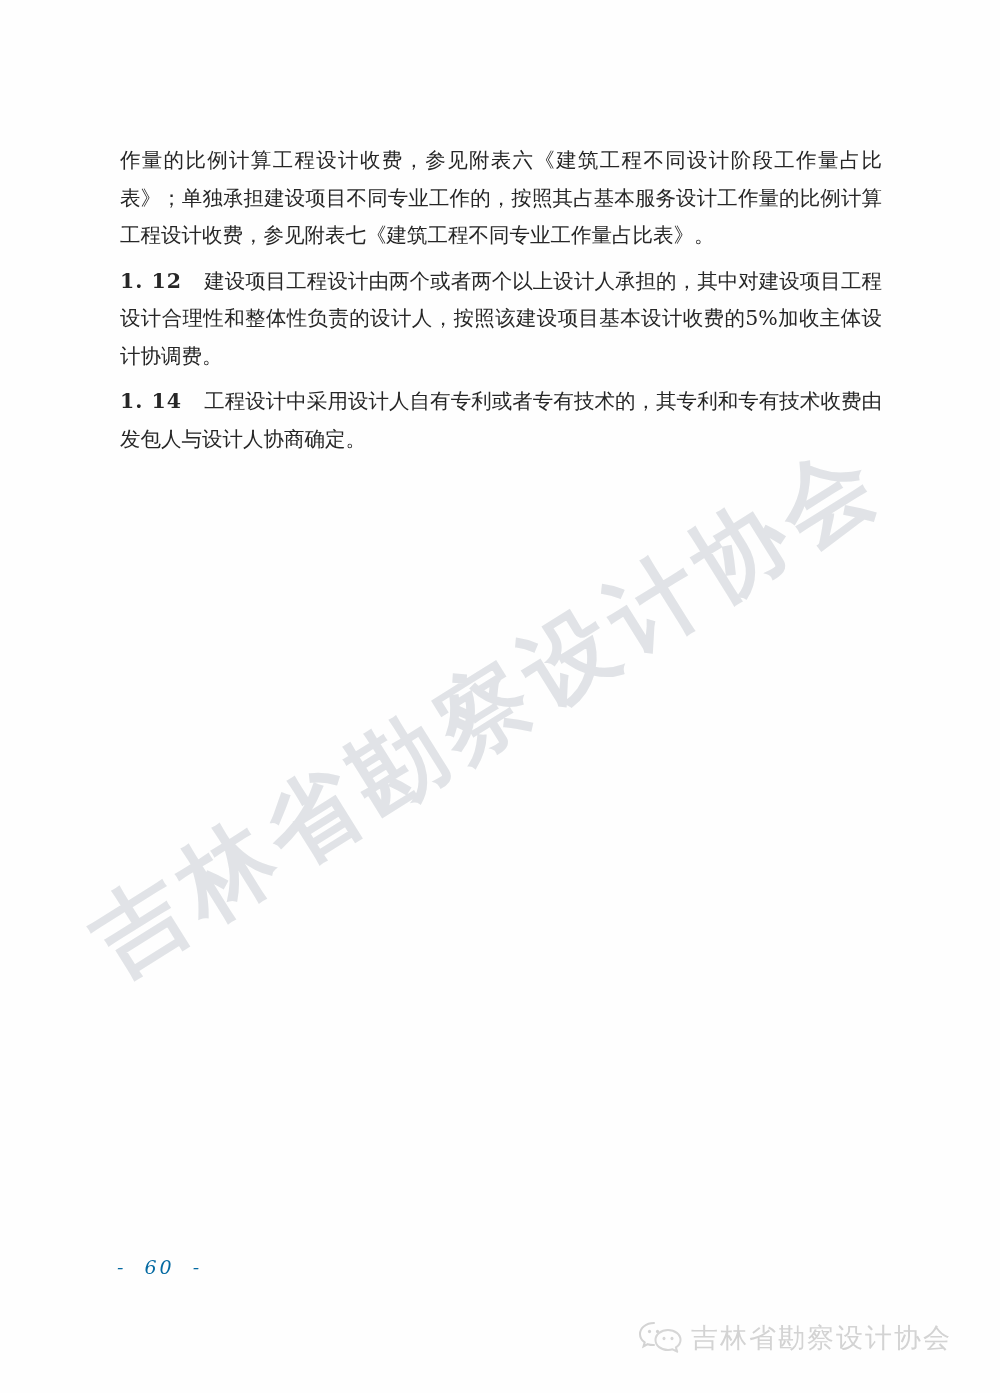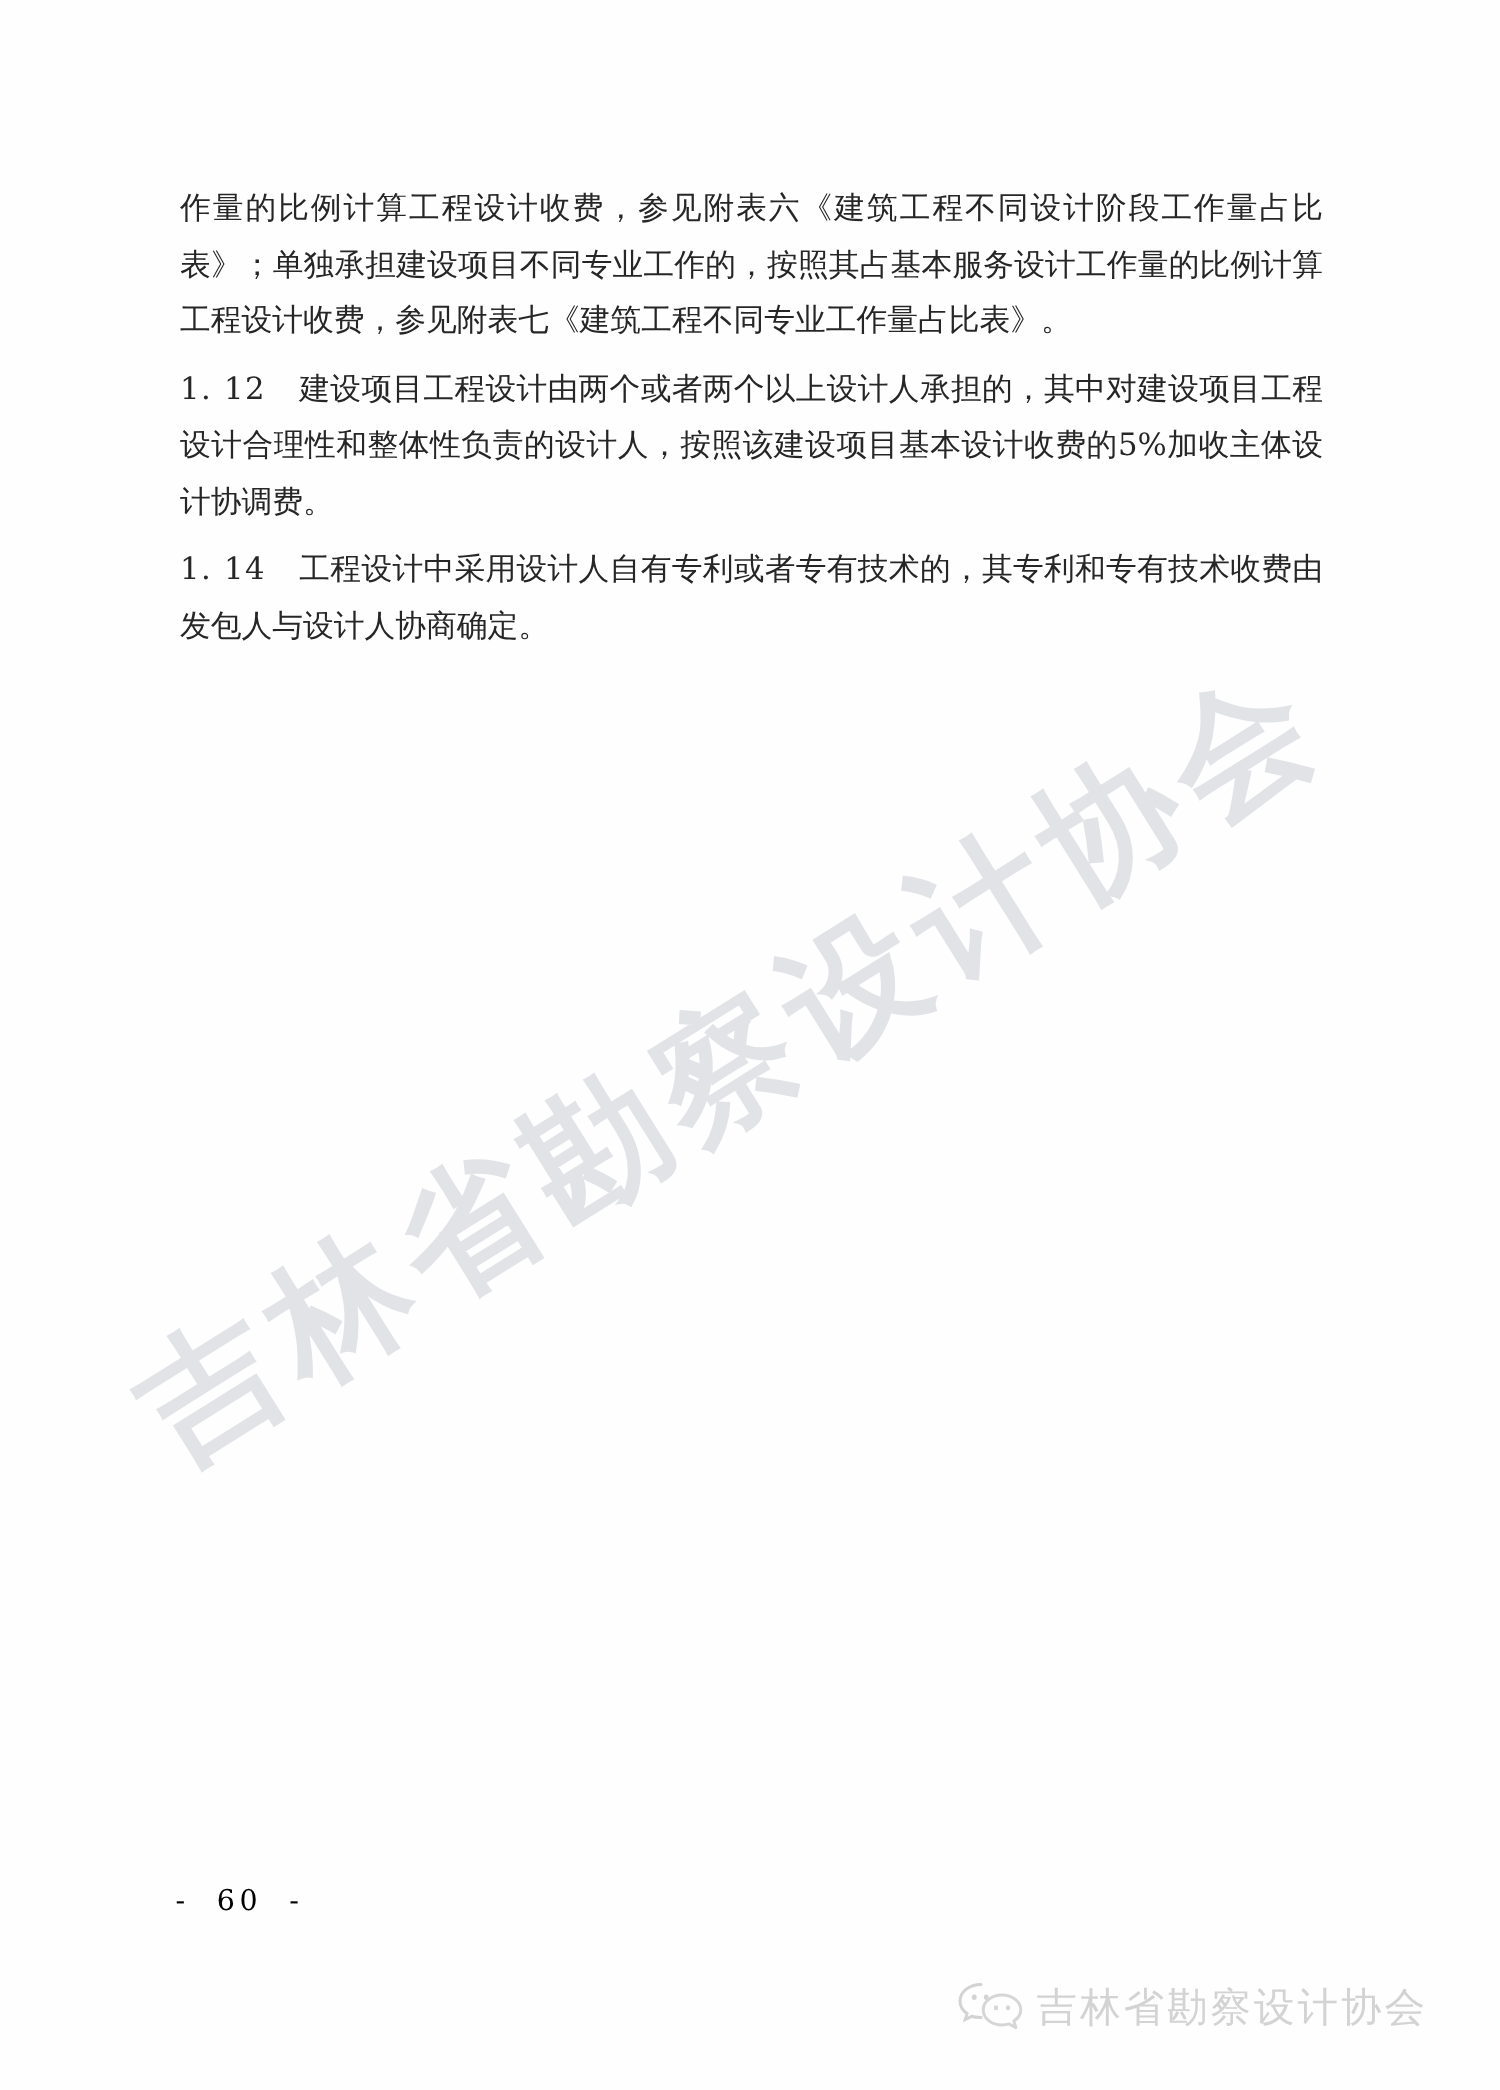--- a/index.html
+++ b/index.html
@@ -22,42 +22,43 @@
     font-weight: bold;
     letter-spacing: 9px;
     color: #b7bdc5;
     opacity: 0.40;
     white-space: nowrap;
     pointer-events: none;
     user-select: none;
   }
   .content {
     position: absolute;
-    left: 120px; top: 120px;
+    left: 120px; top: 142px;
     width: 762px;
     font-size: 20.5px;
     line-height: 37.5px;
     color: #262626;
     text-align: justify;
   }
   .content p { margin: 0 0 8px 0; }
   .pnum {
-    font-weight: normal;
+    font-weight: bold;
     margin-right: 22px;
     letter-spacing: 1px;
     white-space: nowrap;
   }
   .pnum:empty { margin-right: 0; }
   .pagenum {
     position: absolute;
     left: 117px; top: 1256px;
     font-size: 19px;
-    color: #000000;
+    color: #0369a1;
     letter-spacing: 3px;
     white-space: pre;
+    font-style: italic;
   }
   .footer {
     position: absolute;
     right: 48px; top: 1320px;
     display: flex;
     align-items: center;
     gap: 9px;
     color: #d3d3d3;
     font-size: 27px;
     letter-spacing: 2px;

